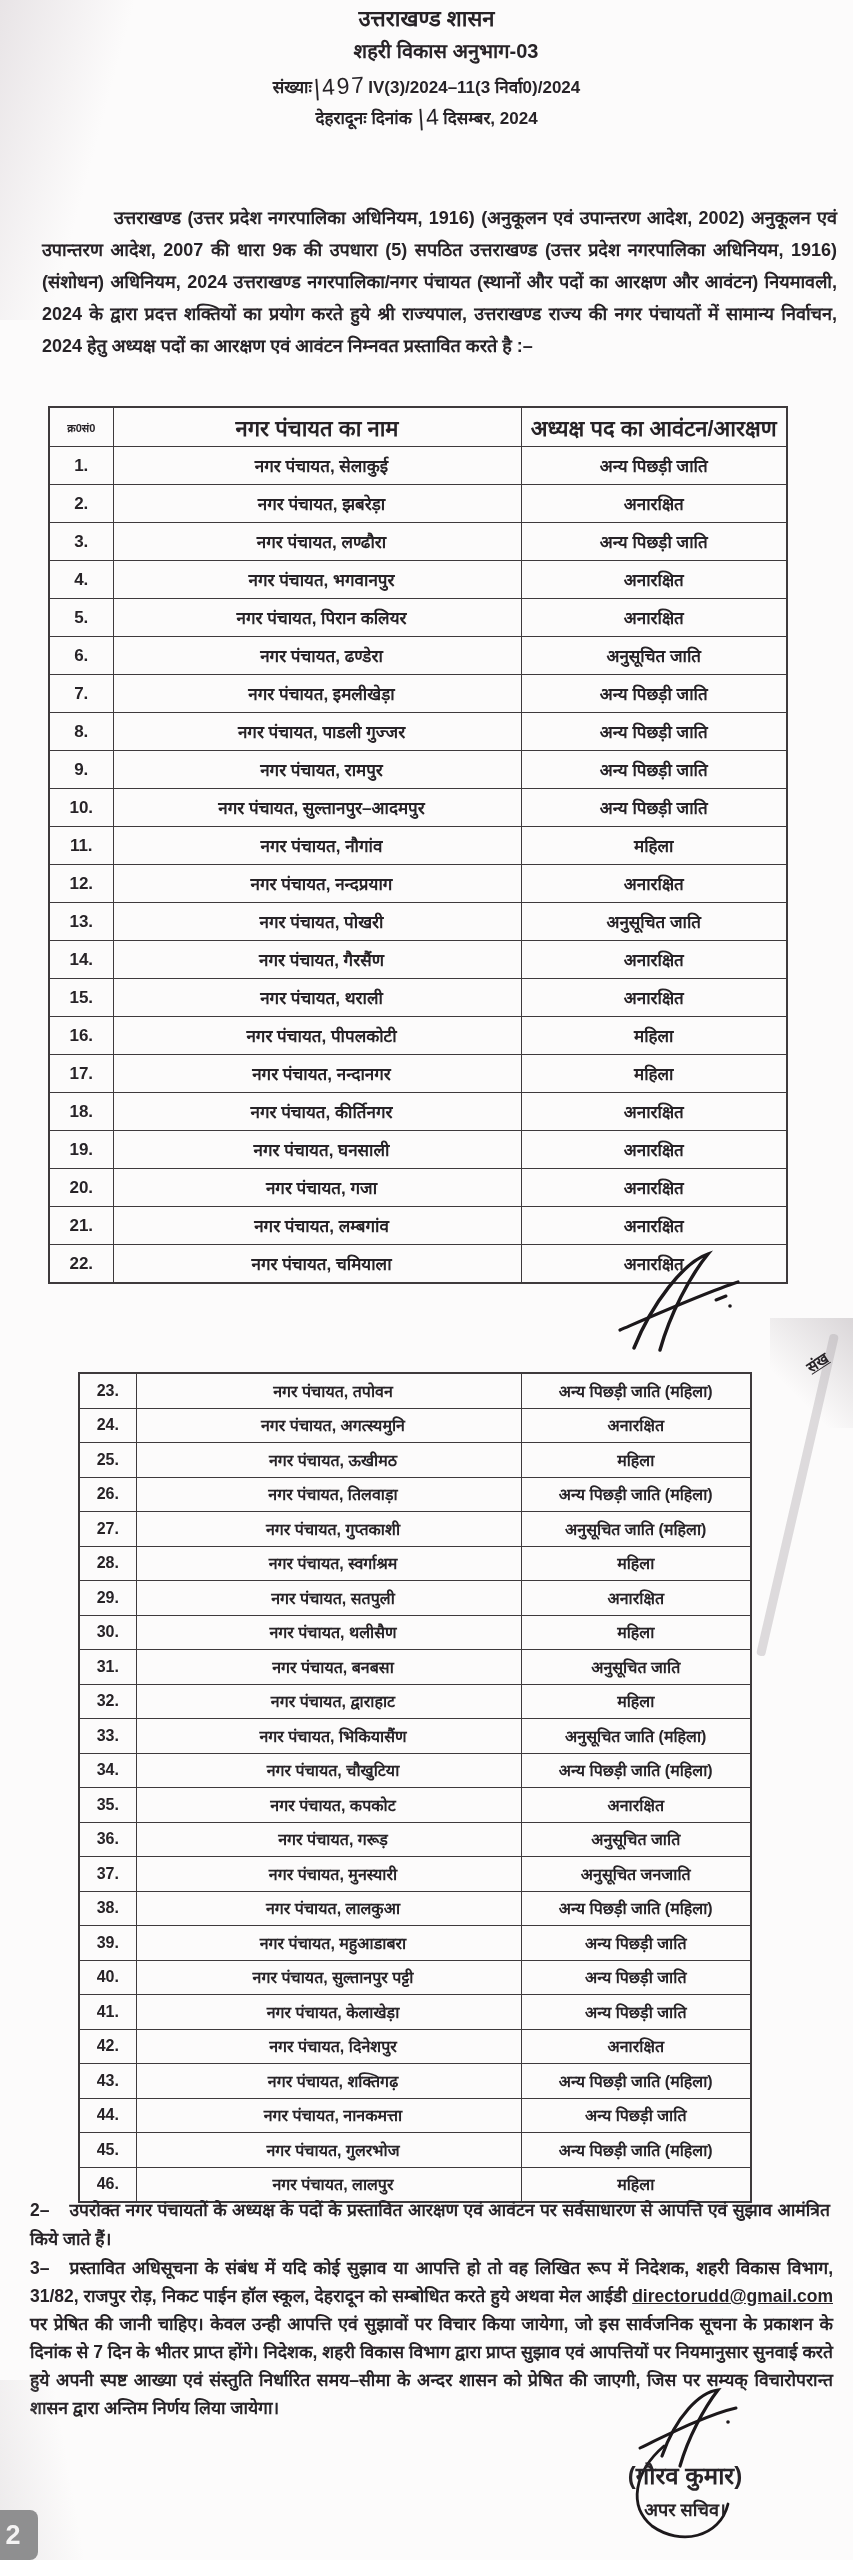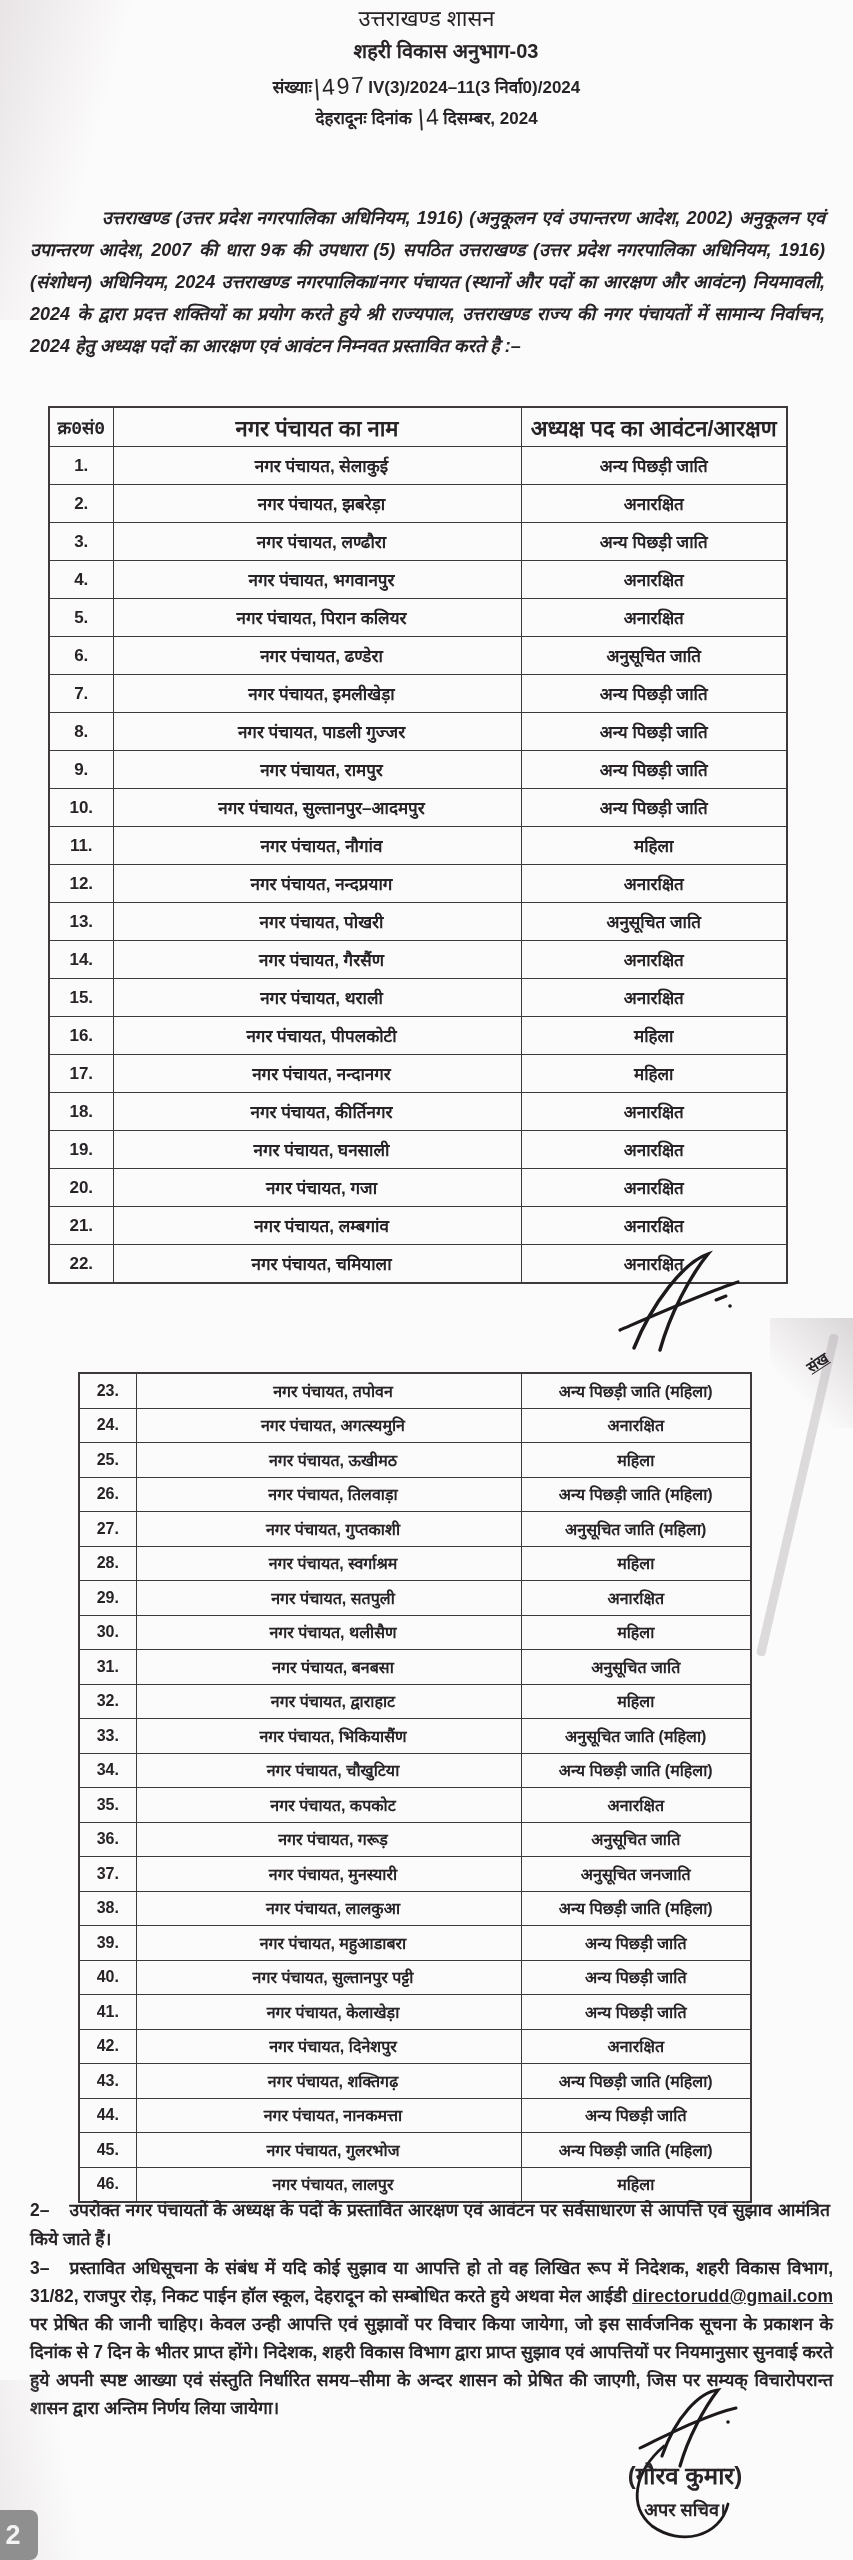--- a/index.html
+++ b/index.html
@@ -16,50 +16,50 @@
     background:linear-gradient(105deg,rgba(208,200,205,.45),rgba(208,200,205,0) 60%);}
   .shade-p2-corner{left:770px;top:1318px;width:83px;height:110px;
     background:linear-gradient(225deg,rgba(190,184,188,.55),rgba(190,184,188,0) 70%);}
   .shade-p2-edge{left:793px;top:1330px;width:9px;height:330px;
     background:rgba(172,166,170,.38);transform:rotate(13deg);border-radius:4px;}
   .shade-bottom-left{left:0;top:2380px;width:90px;height:180px;
     background:linear-gradient(80deg,rgba(205,200,203,.35),rgba(205,200,203,0) 70%);}
 
   
   .header{position:absolute;left:0;top:8px;width:100%;text-align:center;line-height:1.0;}
-  .h-govt{font-size:22px;font-weight:400;}
+  .h-govt{font-size:22px;font-weight:700;}
   .h-dept{font-size:20px;font-weight:700;margin-top:11px;margin-left:39px;}
   .h-number{font-size:17px;font-weight:700;margin-top:13px;}
   .h-date{font-size:17px;font-weight:700;margin-top:8px;}
   .hand{font-size:23px;font-weight:400;display:inline-block;transform:rotate(-4deg);
     letter-spacing:2px;padding:0 2px;position:relative;top:1px;}
   .h-title{display:inline-block;font-size:20px;font-weight:700;margin-top:22px;
     border-bottom:2.5px solid #272327;padding-bottom:2px;}
 
   
   .para{position:absolute;text-align:justify;font-weight:600;}
-  .para1{left:30px;top:202px;width:795px;font-size:18px;line-height:32px;text-indent:72px;font-style:italic;}
+  .para1{left:42px;top:202px;width:795px;font-size:18px;line-height:32px;text-indent:72px;}
   .para-num{font-weight:700;margin-right:20px;}
   .para2{left:30px;top:2196px;width:800px;font-size:17.5px;line-height:29px;}
   .para3{left:30px;top:2254px;width:803px;font-size:17.5px;line-height:28px;}
   .email{font-weight:700;text-decoration:underline;}
 
   
   table{border-collapse:collapse;table-layout:fixed;position:absolute;background:transparent;}
   .t1{left:48px;top:406px;width:738px;}
   .t2{left:78px;top:1372px;width:672px;}
   table{border:2.5px solid #3e3a3c;}
   th,td{border:1.5px solid #3e3a3c;overflow:hidden;white-space:nowrap;}
   th{font-size:22px;font-weight:700;height:36px;}
   .t1 td{height:35px;font-size:17px;font-weight:600;}
   .t2 td{height:31.5px;font-size:16px;font-weight:600;}
   td.c-sn,th.c-sn{text-align:center;}
   td.c-name{text-align:center;padding-left:10px;}
   td.c-res{text-align:center;}
-  th.c-sn{font-size:18px;font-family:Liberation Mono, monospace;}
+  th.c-sn{font-size:11px;}
 
   
   .sig1{position:absolute;left:612px;top:1248px;}
   .sign-block{position:absolute;left:560px;top:2392px;width:250px;text-align:center;}
   .sig2{position:absolute;left:64px;top:-6px;}
   .sign-name{position:relative;font-size:24px;font-weight:700;margin-top:66px;}
   .sign-desig{position:relative;font-size:18px;font-weight:700;margin-top:6px;text-align:center;}
 
   
   .margin-note{position:absolute;left:806px;top:1352px;font-size:15px;font-weight:700;

